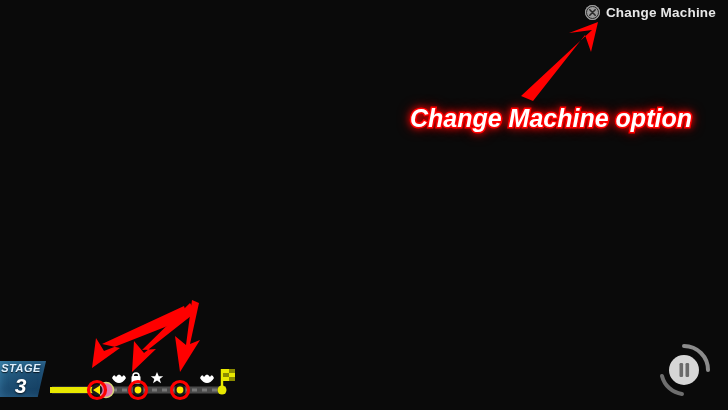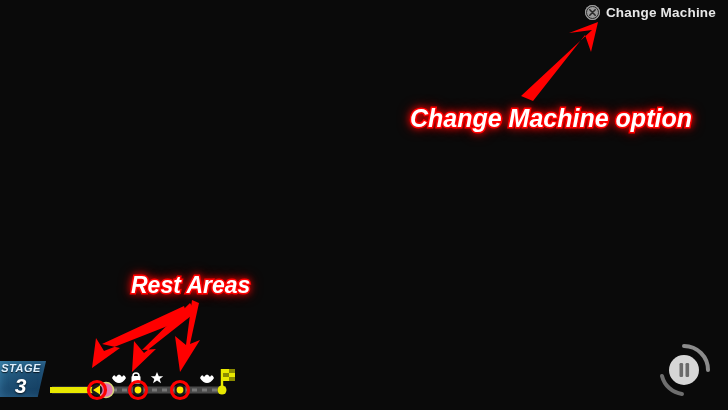--- a/index.html
+++ b/index.html
@@ -165,21 +165,20 @@
     </g>
     <g>
       <path d="M190 303 L142 350 L156 349 L132 372 L134 341 L144 353 L196 312 Z" fill="#ff0000"></path>
     </g>
     <g>
       <path d="M192 300 L186 345 L175 336 L180 372 L200 340 L190 344 L199 303 Z" fill="#ff0000"></path>
     </g>
   </svg>
 
   <div class="annot-text" id="annot-change-machine">Change Machine option</div>
-  <div class="annot-text" id="annot-rest-areas">Rest Areas</div>
 
   <div id="stage-badge">
     <span class="stage-word">STAGE</span>
     <span class="stage-num">3</span>
   </div>
 
   <svg id="progress-track" viewBox="0 0 200 48">
 
     <line x1="8" y1="32" x2="182" y2="32" stroke="#4a4a4a" stroke-width="7"></line>
     <line x1="8" y1="32" x2="182" y2="32" stroke="#777777" stroke-width="3" stroke-dasharray="5 5"></line>

